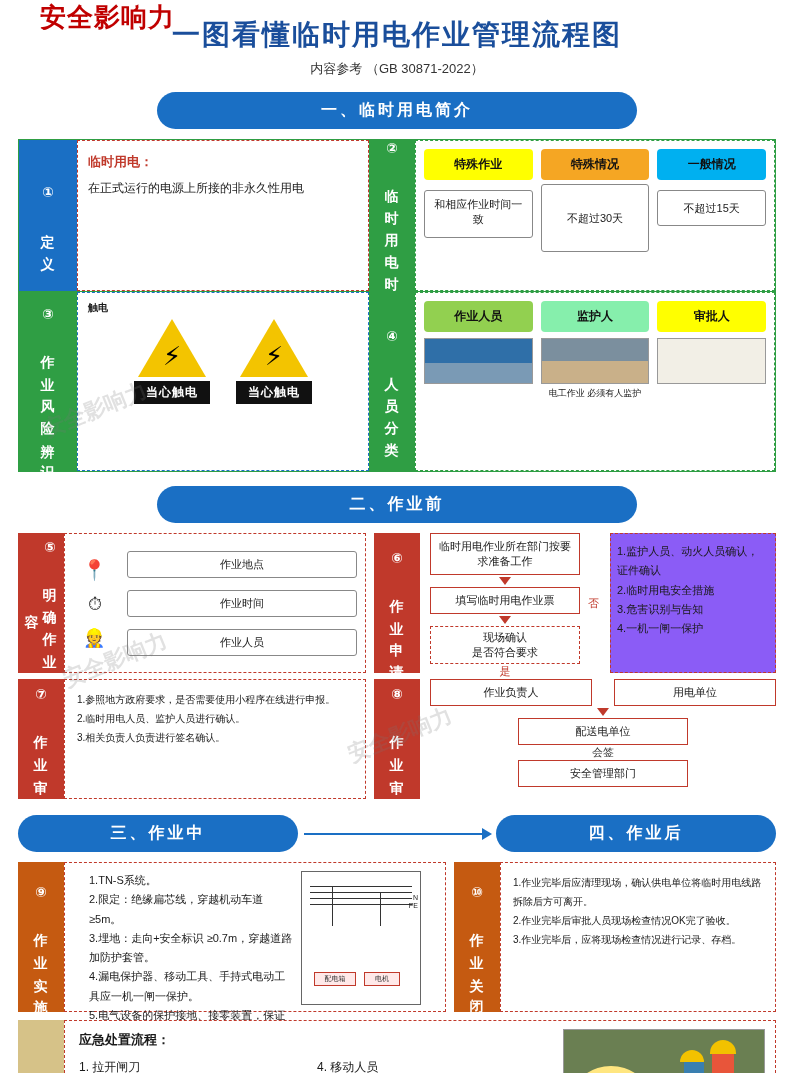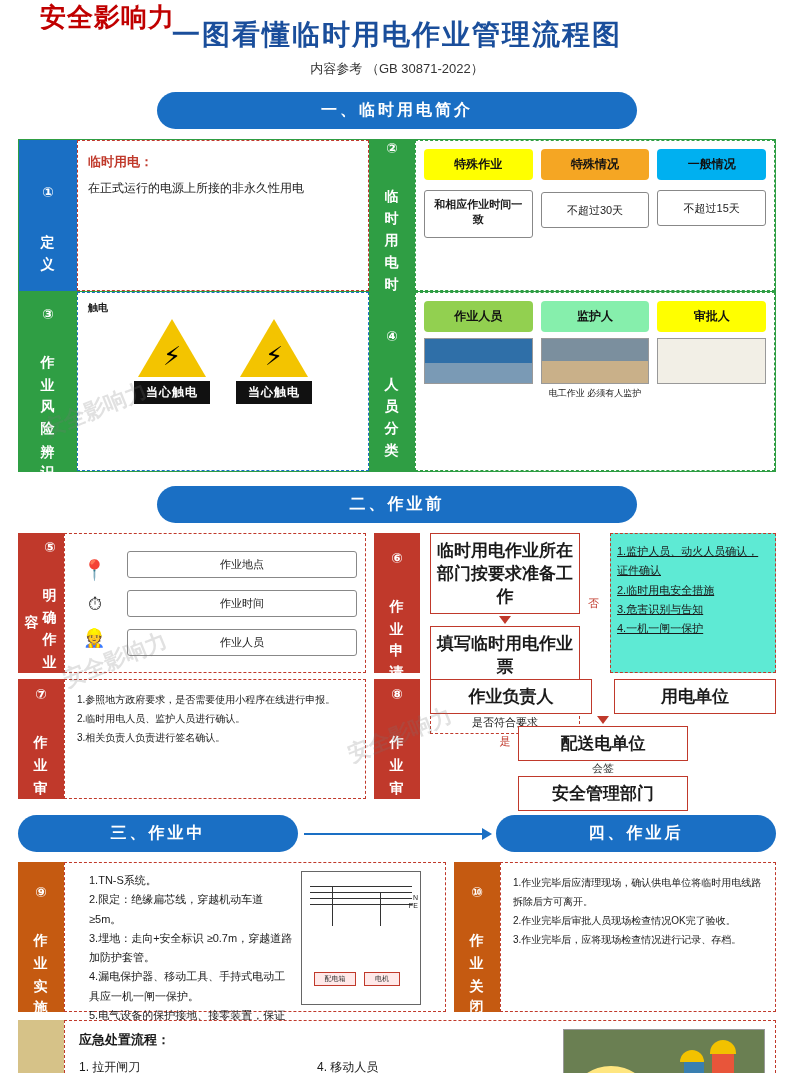--- a/index.html
+++ b/index.html
@@ -84,23 +84,22 @@
   .photo.p1{background:linear-gradient(180deg,#2f6fa8 0 55%,#7a9ab5 55% 100%);}
   .photo.p2{background:linear-gradient(180deg,#7b8f9e 0 50%,#c9b089 50% 100%);}
   .photo.p3{background:#f2efe6;}
 
   .arrow-down{
     width:0;height:0;margin:2px auto;
     border-left:6px solid transparent;border-right:6px solid transparent;
     border-top:8px solid #c0392b;
   }
   .flowbox{
-    border:1px solid #c0392b;background:#fff;font-size:17px;text-align:center;
+    border:1px solid #c0392b;background:#fff;font-size:11px;text-align:center;
     padding:5px 4px;
-    font-weight:bold;
   }
   .note{font-size:10px;line-height:1.9;}
 
   .smalltxt{font-size:11px;line-height:1.75;}
 
   .circuit{border:1px solid #666;background:#fff;height:100%;position:relative;}
   .cline{position:absolute;background:#333;height:1px;left:8px;right:8px;}
   .cvert{position:absolute;background:#333;width:1px;}
   .cbox{position:absolute;border:1px solid #c0392b;background:#ffe9e9;font-size:7px;text-align:center;color:#333;padding:1px 0;}
 
@@ -131,25 +130,25 @@
         <div class="cell vlabel" style="width:58px;background:#1a6fc4;padding:14px 0;">① 定 义</div>
         <div class="cell dash" style="width:292px;padding:12px 10px;background:#fff;">
           <div style="color:#c0392b;font-weight:bold;font-size:13px;">临时用电：</div>
           <div style="font-size:12px;margin-top:8px;line-height:1.6;">在正式运行的电源上所接的非永久性用电</div>
         </div>
         <div class="cell vlabel" style="width:46px;background:#2f9e44;">② 临 时 用 电 时 间</div>
         <div class="cell dashg" style="flex:1;padding:8px;background:#fff;">
           <div style="display:flex;gap:8px;">
             <div style="flex:1;">
               <div class="chip" style="background:#ffff00;">特殊作业</div>
-              <div class="tagbox" style="margin-top:10px;height:34px;font-weight:bold;">和相应作业时间一致</div>
+              <div class="tagbox" style="margin-top:10px;height:34px;">和相应作业时间一致</div>
             </div>
             <div style="flex:1;">
               <div class="chip" style="background:#f5a623;">特殊情况</div>
-              <div class="tagbox" style="margin-top:12px;height:34px;line-height:34px;padding:0;">不超过30天</div>
+              <div class="tagbox" style="margin-top:4px;height:34px;line-height:34px;padding:16px;">不超过30天</div>
             </div>
             <div style="flex:1;">
               <div class="chip" style="background:#00b0f0;">一般情况</div>
               <div class="tagbox" style="margin-top:10px;height:34px;line-height:34px;padding:0;">不超过15天</div>
             </div>
           </div>
         </div>
       </div>
 
       <div class="row">
@@ -233,21 +232,21 @@
             <div class="arrow-down"></div>
             <div class="flowbox">填写临时用电作业票</div>
             <div class="arrow-down"></div>
             <div style="border:1px dashed #c0392b;padding:3px 2px;">
               <div style="font-size:11px;text-align:center;">现场确认</div>
               <div style="font-size:11px;text-align:center;">是否符合要求</div>
             </div>
             <div style="font-size:11px;color:#c0392b;text-align:center;">是</div>
           </div>
           <div style="width:14px;font-size:11px;color:#c0392b;display:flex;align-items:center;">否</div>
-          <div style="flex:1;border:1px dashed #c0392b;background:#5eead4;padding:8px 6px;text-decoration:underline;">
+          <div style="flex:1;border:1px dashed #c0392b;background:#8b5cf6;padding:8px 6px;">
             <div class="smalltxt">1.监护人员、动火人员确认，证件确认</div>
             <div class="smalltxt">2.临时用电安全措施</div>
             <div class="smalltxt">3.危害识别与告知</div>
             <div class="smalltxt">4.一机一闸一保护</div>
           </div>
         </div>
       </div>
 
       <div style="display:flex;height:120px;margin-top:6px;">
         <div class="vlabel" style="width:46px;background:#c0392b;">⑧ 作 业 审 批</div>

